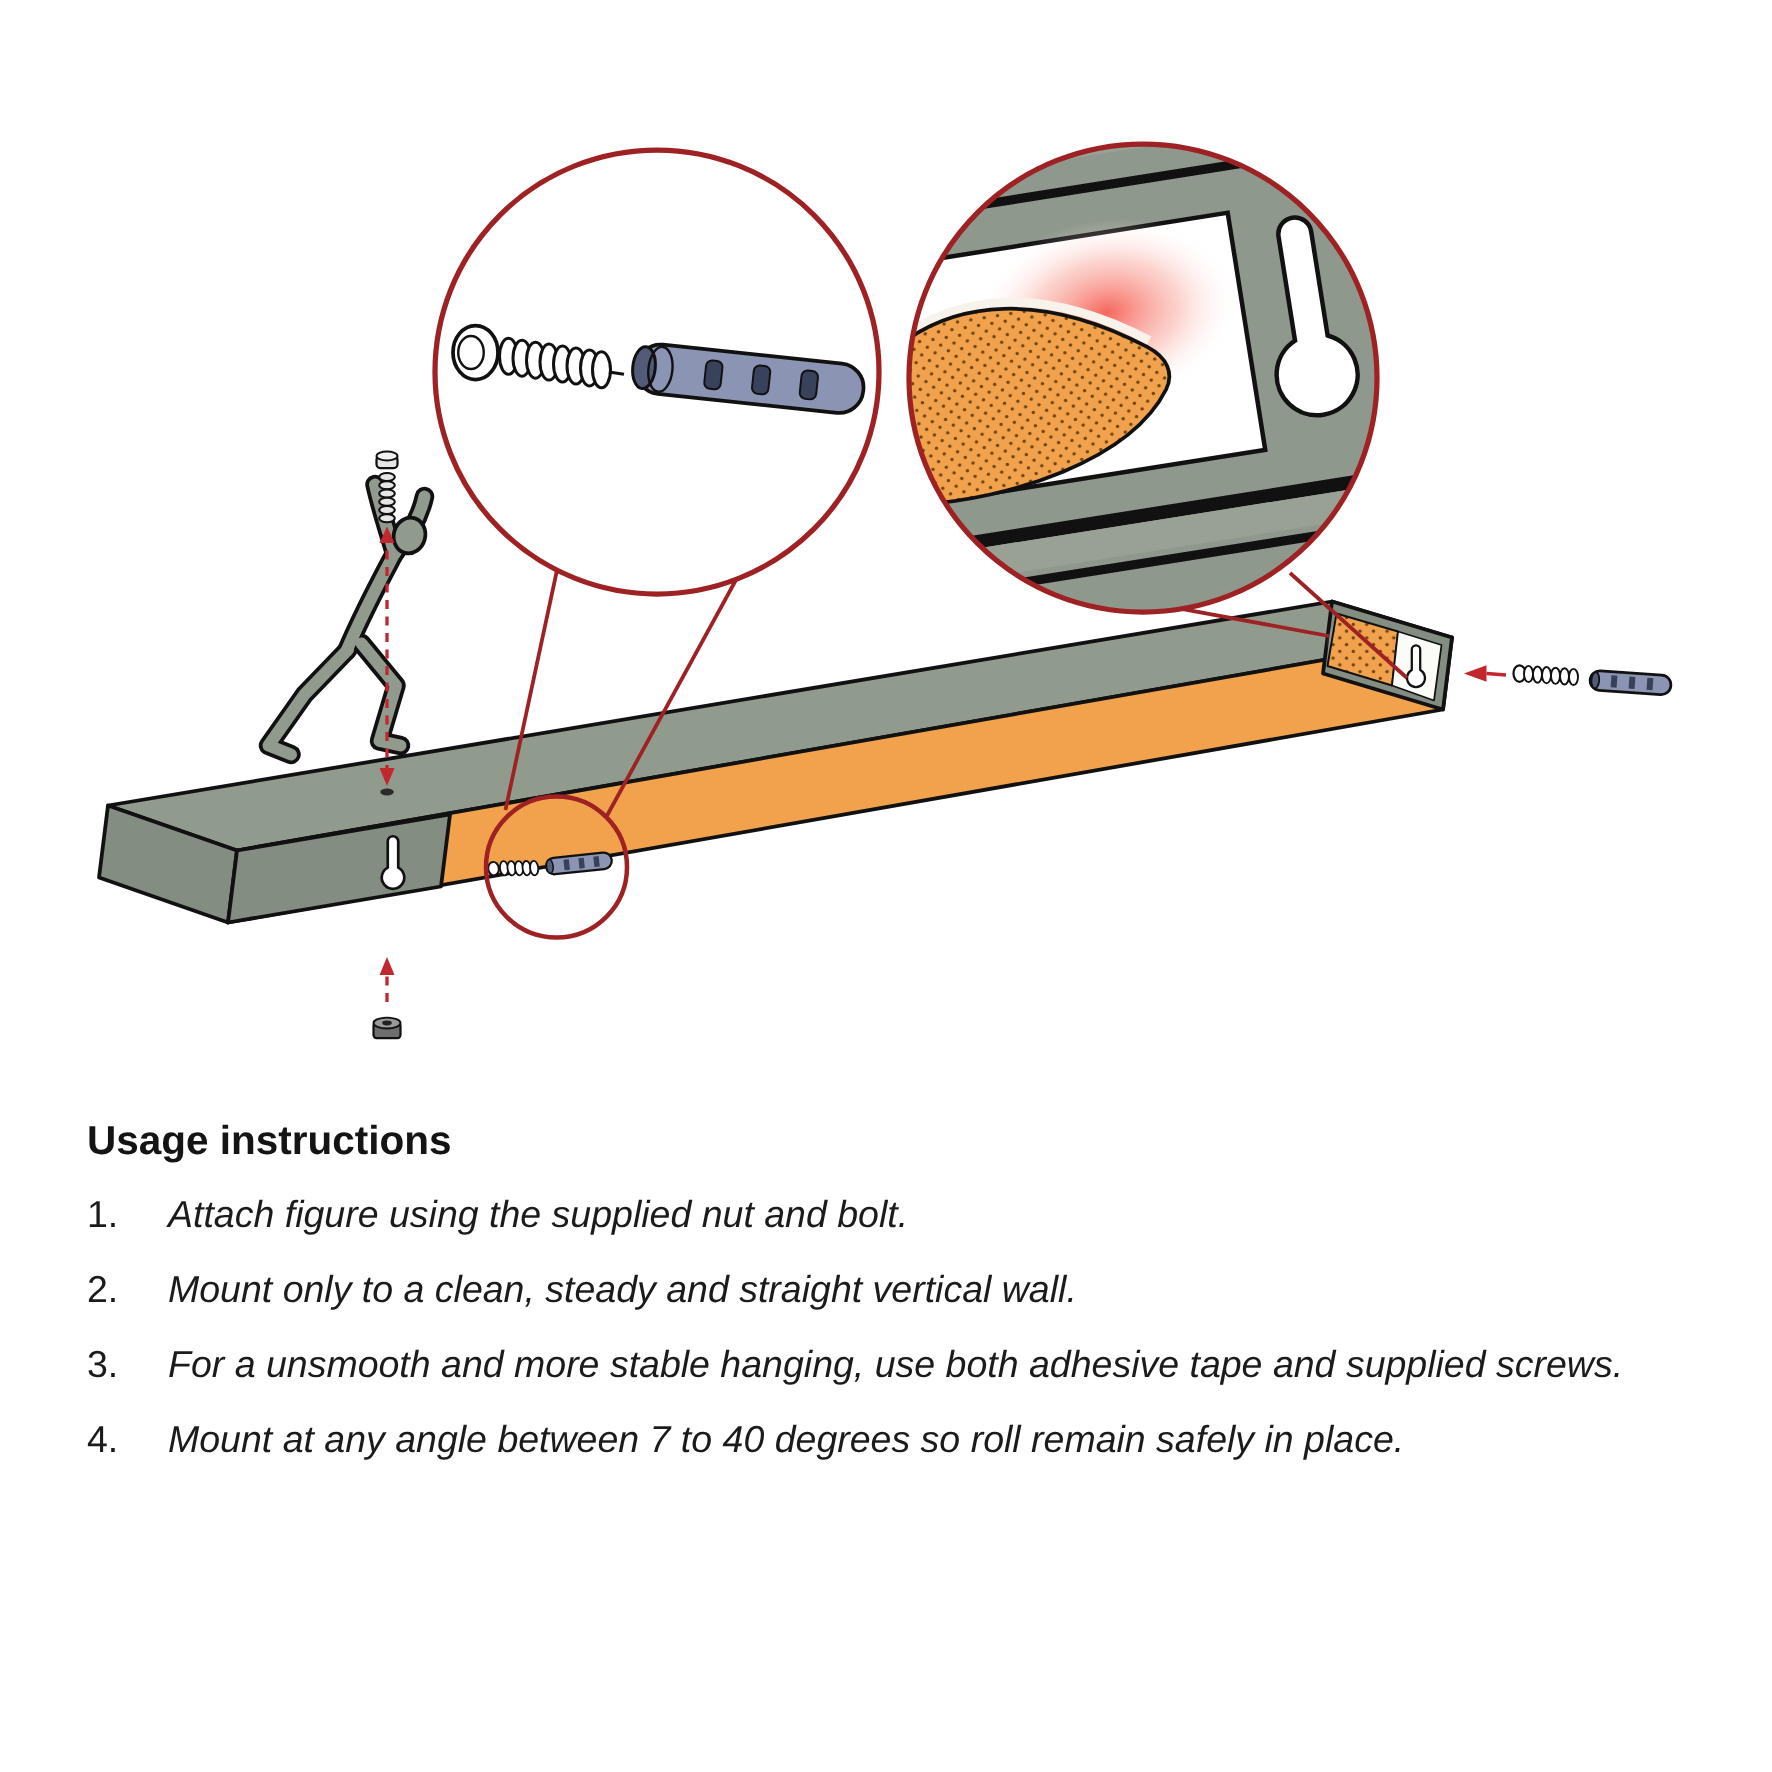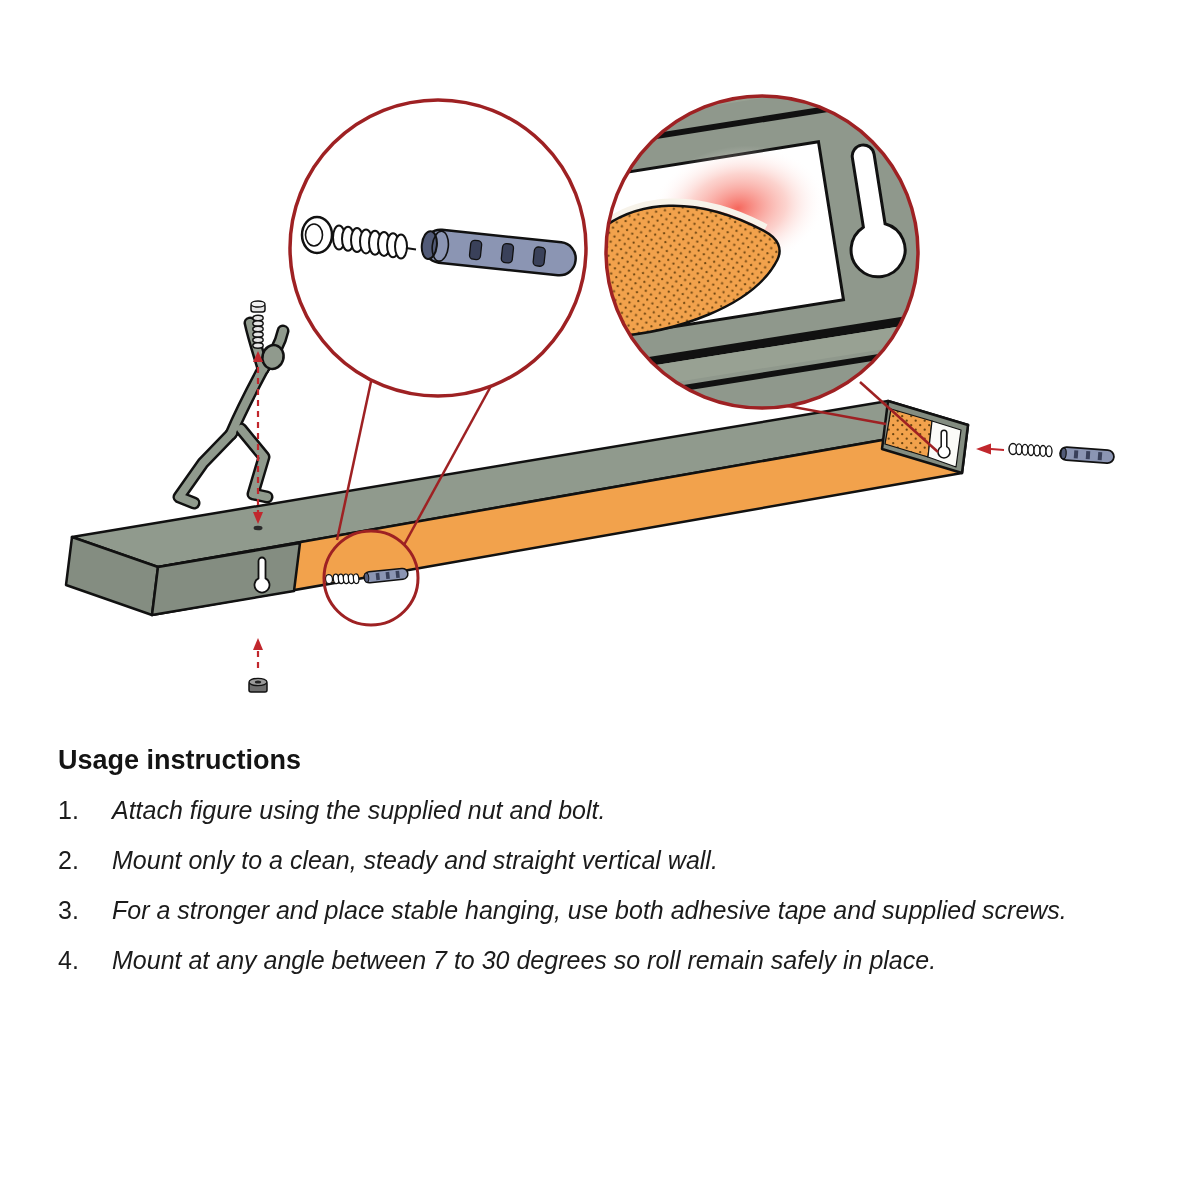--- a/index.html
+++ b/index.html
@@ -193,23 +193,23 @@
   <div class="item">
     <span class="num">2.</span>
     <div class="lines">
       <div class="line">Mount only to a clean,  steady and straight vertical wall.</div>
     </div>
   </div>
 
   <div class="item">
     <span class="num">3.</span>
     <div class="lines">
-      <div class="line">For a stronger and place stable hanging, use both adhesive tape and supplied screws.</div>
+      <div class="line">For a unsmooth and more stable hanging, use both adhesive tape and supplied screws.</div>
     </div>
   </div>
 
   <div class="item">
     <span class="num">4.</span>
     <div class="lines">
-      <div class="line">Mount at any angle between 7 to 30 degrees so roll remain safely in place.</div>
+      <div class="line">Mount at any angle between 7 to 40 degrees so roll remain safely in place.</div>
     </div>
   </div>
 </div>
 
 </body></html>

